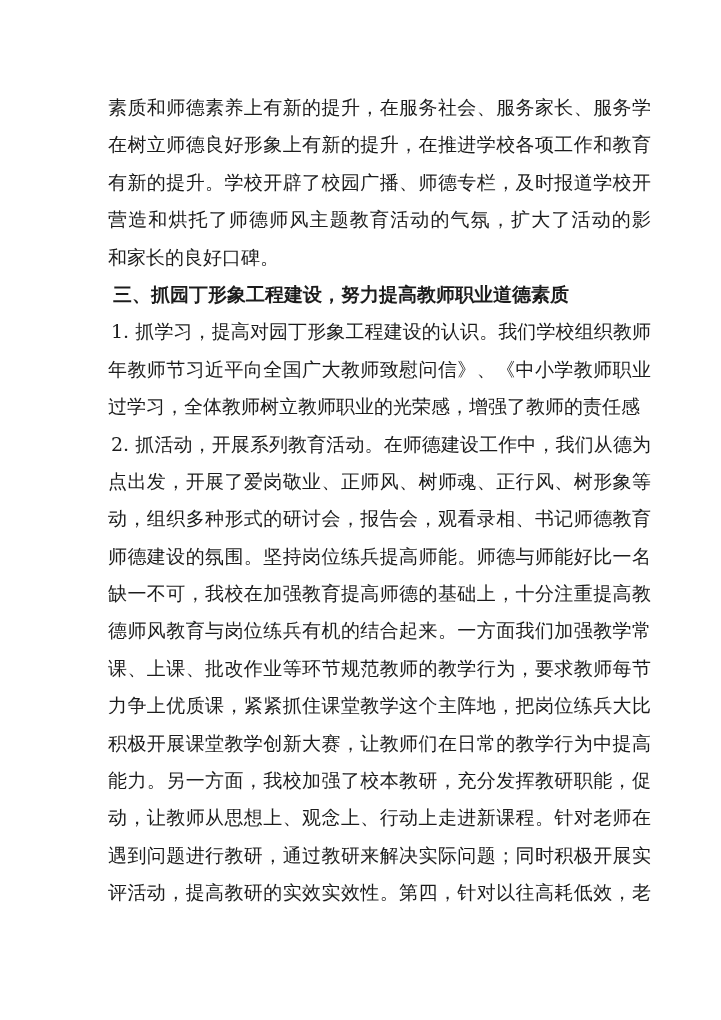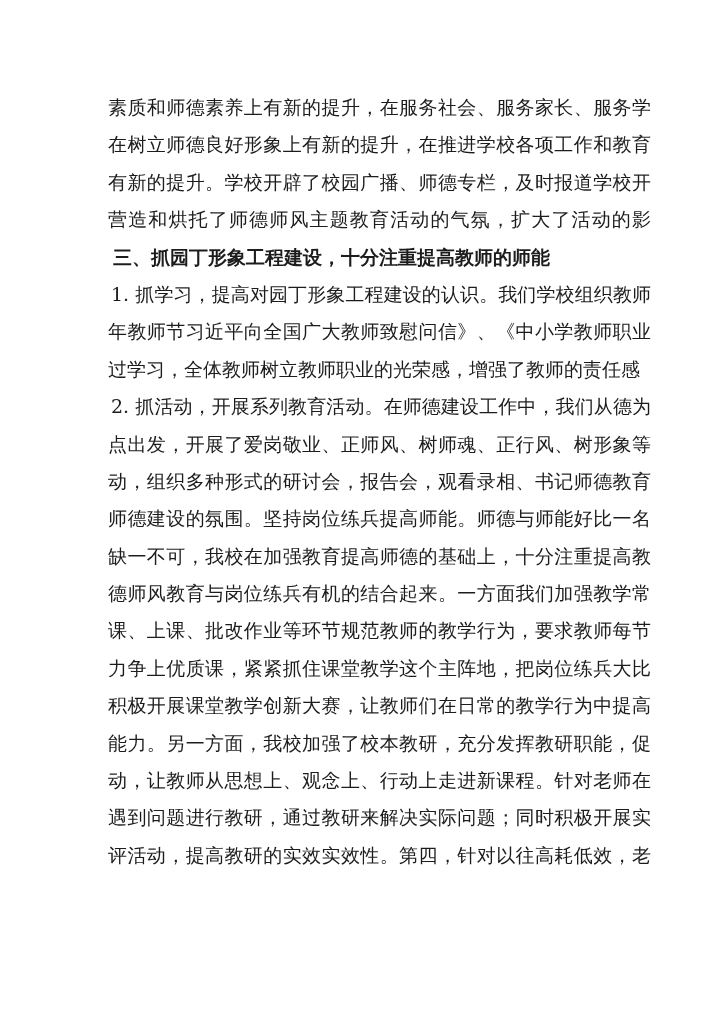--- a/index.html
+++ b/index.html
@@ -57,24 +57,25 @@
 <body>
 
 <div class="page">
   <div class="text-block">
 
     <div class="para">
       <div class="line full">素质和师德素养上有新的提升，在服务社会、服务家长、服务学生上有新的提升，</div>
       <div class="line full">在树立师德良好形象上有新的提升，在推进学校各项工作和教育教学质量提高上</div>
       <div class="line full">有新的提升。学校开辟了校园广播、师德专栏，及时报道学校开展活动的动态，</div>
       <div class="line full">营造和烘托了师德师风主题教育活动的气氛，扩大了活动的影响，也赢得了社会</div>
+      <div class="line plain">和家长的良好口碑。</div>
     </div>
 
     <div class="para">
-      <div class="line plain heading">三、抓园丁形象工程建设，十分注重提高教师的师能</div>
+      <div class="line plain heading">三、抓园丁形象工程建设，努力提高教师职业道德素质</div>
     </div>
 
     <div class="para">
       <div class="line full indent-num">1. 抓学习，提高对园丁形象工程建设的认识。我们学校组织教师学习了《20xx</div>
       <div class="line full">年教师节习近平向全国广大教师致慰问信》、《中小学教师职业道德规范》等。通</div>
       <div class="line plain">过学习，全体教师树立教师职业的光荣感，增强了教师的责任感和使命感。</div>
     </div>
 
     <div class="para">
       <div class="line full indent-num">2. 抓活动，开展系列教育活动。在师德建设工作中，我们从德为师之本这一重</div>

